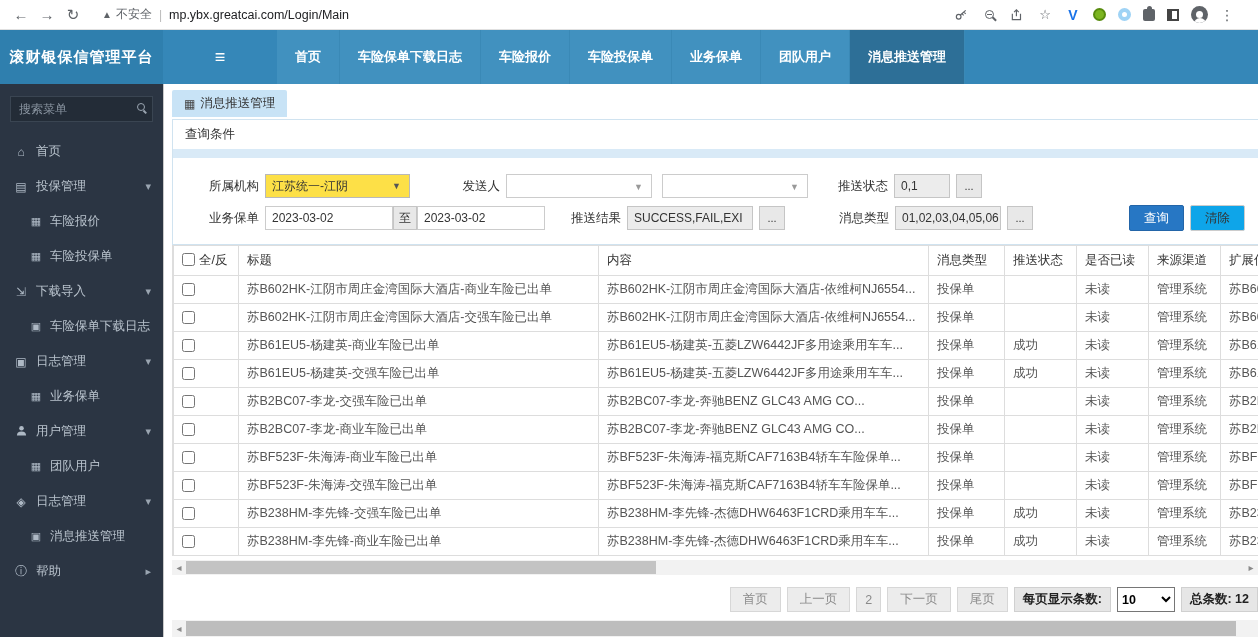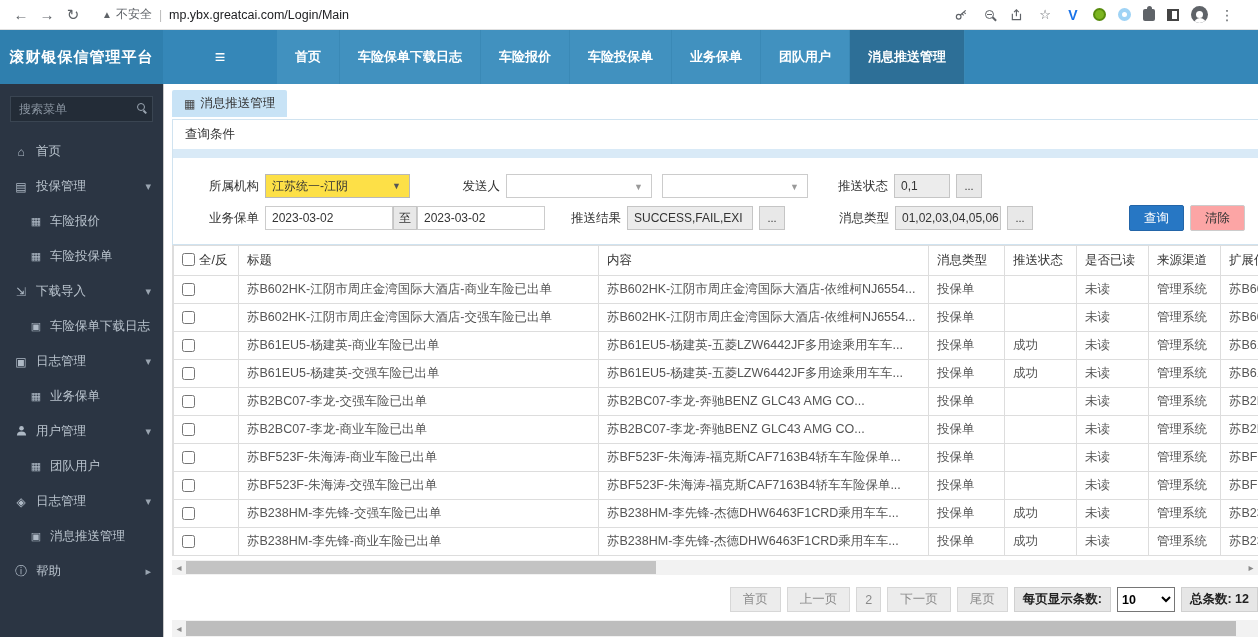--- a/index.html
+++ b/index.html
@@ -73,21 +73,21 @@
   .flabel { text-align:right; white-space:nowrap; }
   .sel { height:24px; border:1px solid #b9b9b9; background:#fde047; font-size:12px; color:#333; display:flex; align-items:center; padding:0 6px; position:relative; }
   .sel .arrow { position:absolute; right:8px; color:#555; font-size:9px; }
   .combo { height:24px; border:1px solid #ccc; background:#fff; position:relative; }
   .combo .arrow { position:absolute; right:8px; top:7px; color:#999; font-size:9px; }
   .txt { height:24px; border:1px solid #ccc; background:#fff; font-size:12px; color:#333; padding:0 6px; display:flex; align-items:center; }
   .txt-ro { background:#ececec; border:1px solid #c5c5c5; }
   .zhi { height:24px; width:24px; background:#e8e8e8; border:1px solid #c5c5c5; display:flex; align-items:center; justify-content:center; font-size:12px; color:#333; }
   .dots-btn { height:24px; width:26px; background:#e8e8e8; border:1px solid #c5c5c5; display:flex; align-items:center; justify-content:center; font-size:11px; color:#333; cursor:pointer; }
   .btn-blue { height:26px; padding:0 14px; background:#2777c4; color:#fff; border:1px solid #2365a8; font-size:12.5px; cursor:pointer; border-radius:2px; }
-  .btn-white { height:26px; padding:0 14px; background:#fca5a5; color:#333; border:1px solid #ccc; font-size:12.5px; cursor:pointer; border-radius:2px; }
+  .btn-white { height:26px; padding:0 14px; background:#0ea5e9; color:#333; border:1px solid #ccc; font-size:12.5px; cursor:pointer; border-radius:2px; }
 
   
   .toolbar { margin:12px 0 8px 0; display:flex; gap:5px; }
   .tbtn { height:25px; padding:0 12px; background:#2b80c6; color:#fff; border:none; font-size:12.5px; font-weight:bold; cursor:pointer; border-radius:3px; }
 
   
   .table-wrap { width:1088px; overflow:hidden; border-left:1px solid #ddd; }
   table.grid { border-collapse:collapse; table-layout:fixed; width:1142px; font-size:12.5px; color:#555; }
   table.grid th, table.grid td { border:1px solid #ddd; height:28px; padding:0 8px; text-align:left; white-space:nowrap; overflow:hidden; font-weight:normal; }
   table.grid th { color:#333; height:30px; }

